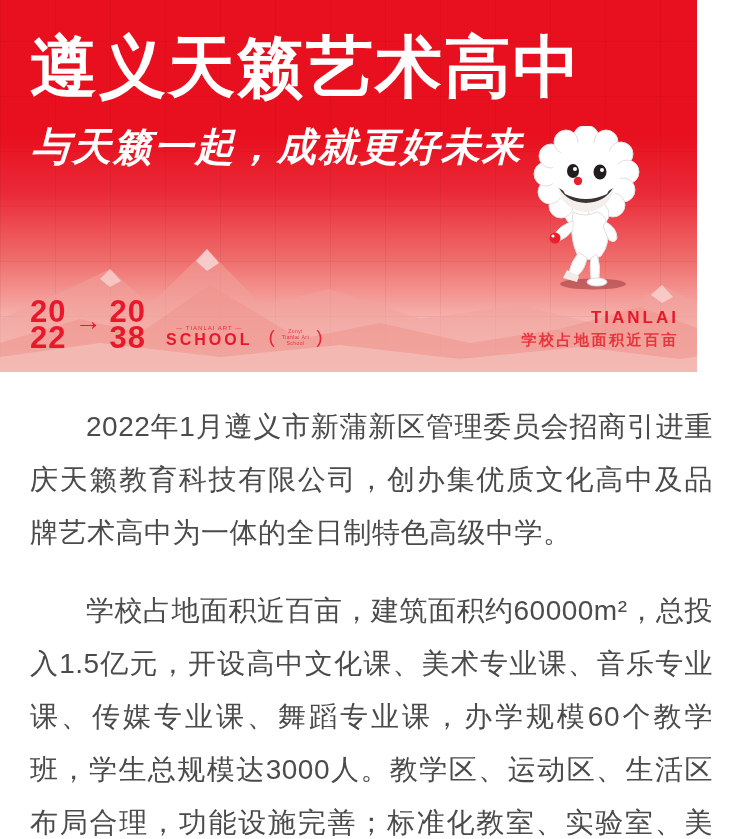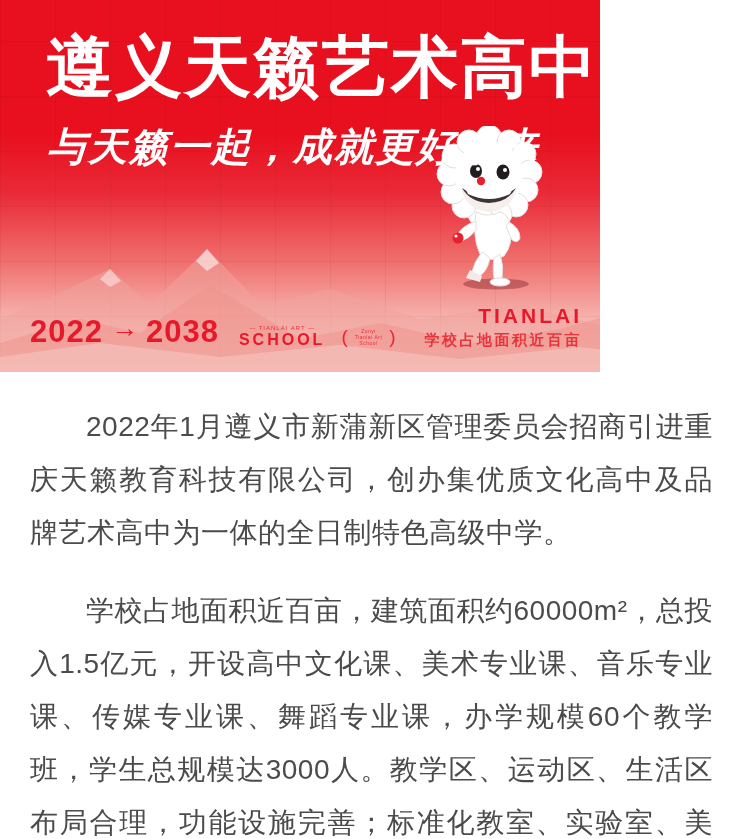--- a/index.html
+++ b/index.html
@@ -7,27 +7,26 @@
     position:relative;
     width:743px;height:839px;
     margin:0 auto;
     background:#ffffff;
     overflow:hidden;
     font-family:"Liberation Sans","DejaVu Sans",sans-serif;
   }
   
   .banner{
     position:relative;
-    width:584px;height:372px;
+    width:697px;height:372px;
     background:linear-gradient(180deg,
       #e80f1e 0%, #e80f1e 36%,
       #ea2a38 52%, #ef6e6c 70%,
       #f6b5b0 86%, #fbdcd8 100%);
     overflow:hidden;
-    padding-left:16px;
   }
   .banner .grid{
     position:absolute;inset:0;
     background:
       repeating-linear-gradient(90deg, rgba(90,0,8,.06) 0 1px, transparent 1px 55px),
       repeating-linear-gradient(0deg, rgba(90,0,8,.06) 0 1px, transparent 1px 55px);
     pointer-events:none;
   }
   .banner-title{
     position:relative;
@@ -60,31 +59,31 @@
     position:absolute;top:126px;right:32px;width:152px;height:166px;z-index:2;
   }
   
   .meta-row{
     position:absolute;left:30px;right:18px;bottom:22px;
     display:flex;align-items:flex-end;
     z-index:4;
     color:#e8182b;
   }
   .years{display:flex;align-items:center;font-weight:800;}
-  .year-stack{display:flex;flex-direction:row;line-height:.82;font-size:31px;letter-spacing:1px;}
+  .year-stack{display:flex;flex-direction:column;line-height:.82;font-size:31px;letter-spacing:1px;}
   .year-arrow{font-size:27px;font-weight:700;margin:0 8px 6px 8px;}
   .school-block{margin-left:20px;text-align:center;margin-bottom:1px;}
   .school-small{font-size:6px;letter-spacing:1px;opacity:.85;white-space:nowrap;}
   .school-label{font-size:16px;font-weight:700;letter-spacing:3px;}
   .bracket-block{display:flex;align-items:center;margin-left:16px;margin-bottom:2px;}
   .bracket-glyph{font-size:19px;font-weight:300;opacity:.9;}
   .bracket-lines{display:flex;flex-direction:column;margin:0 7px;line-height:1.25;}
   .bracket-lines span{font-size:5px;letter-spacing:.5px;text-align:center;opacity:.85;}
   .brand-block{margin-left:auto;text-align:right;margin-bottom:0;}
-  .brand-en{font-size:21px;font-weight:700;letter-spacing:3px;}
+  .brand-en{font-size:17px;font-weight:700;letter-spacing:3px;}
   .brand-slogan{font-size:15px;font-weight:600;letter-spacing:2.5px;margin-top:3px;color:#e7353d;}
   
   .article{padding:28px 30px 0 30px;}
   .article p{
     margin:0 0 25px 0;
     font-size:28px;
     line-height:53px;
     color:#4b4b4b;
     text-indent:2em;
     letter-spacing:.5px;

